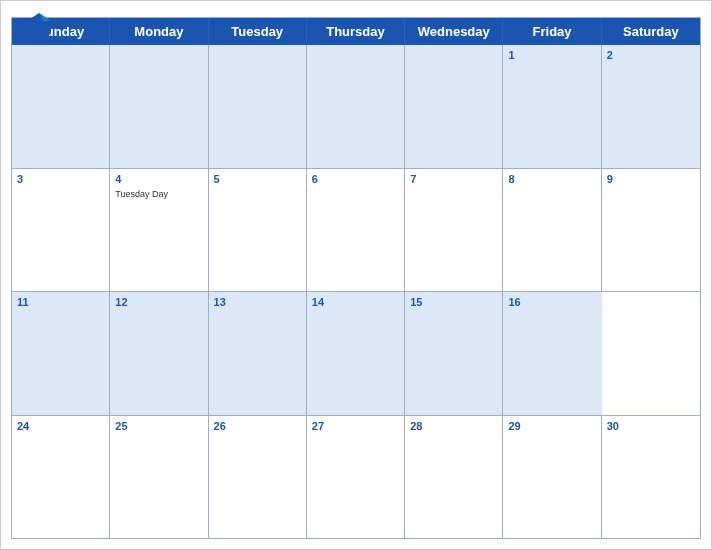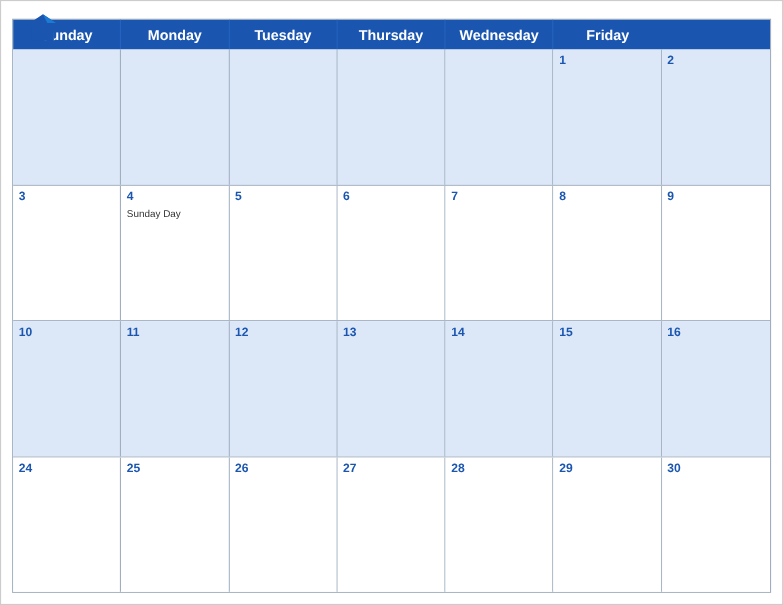--- a/index.html
+++ b/index.html
@@ -146,20 +146,21 @@
   </div>
 
   <div class="calendar">
     <div class="day-headers">
     <div class="day-header">Sunday</div>
         <div class="day-header">Monday</div>
         <div class="day-header">Tuesday</div>
         <div class="day-header">Thursday</div>
         <div class="day-header">Wednesday</div>
         <div class="day-header">Friday</div>
+        <div class="day-header">Saturday</div>
       </div>
     <div class="weeks">
     <div class="week-row">
           <div class="day-cell"></div>
           <div class="day-cell"></div>
           <div class="day-cell"></div>
           <div class="day-cell"></div>
           <div class="day-cell"></div>
           <div class="day-cell">
             <span class="day-number">1</span>
@@ -167,42 +168,39 @@
           <div class="day-cell">
             <span class="day-number">2</span>
           </div>
         </div>
         <div class="week-row">
           <div class="day-cell">
             <span class="day-number">3</span>
           </div>
           <div class="day-cell">
             <span class="day-number">4</span>
-            <span class="event-text">Sunday Day</span>
+            <span class="event-text">Tuesday Day</span>
           </div>
           <div class="day-cell">
             <span class="day-number">5</span>
           </div>
           <div class="day-cell">
             <span class="day-number">6</span>
           </div>
           <div class="day-cell">
             <span class="day-number">7</span>
           </div>
           <div class="day-cell">
             <span class="day-number">8</span>
           </div>
           <div class="day-cell">
             <span class="day-number">9</span>
           </div>
         </div>
         <div class="week-row">
-          <div class="day-cell">
-            <span class="day-number">10</span>
-          </div>
           <div class="day-cell">
             <span class="day-number">11</span>
           </div>
           <div class="day-cell">
             <span class="day-number">12</span>
           </div>
           <div class="day-cell">
             <span class="day-number">13</span>
           </div>
           <div class="day-cell">

